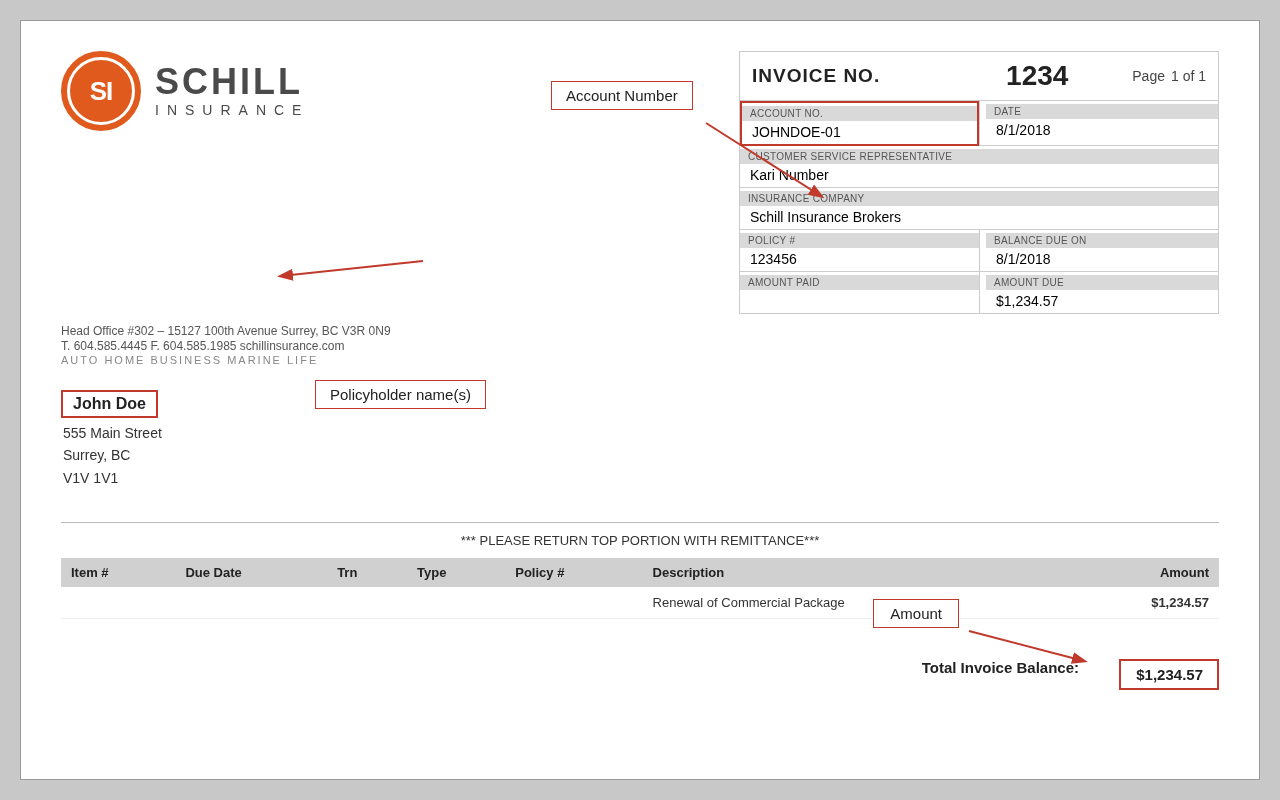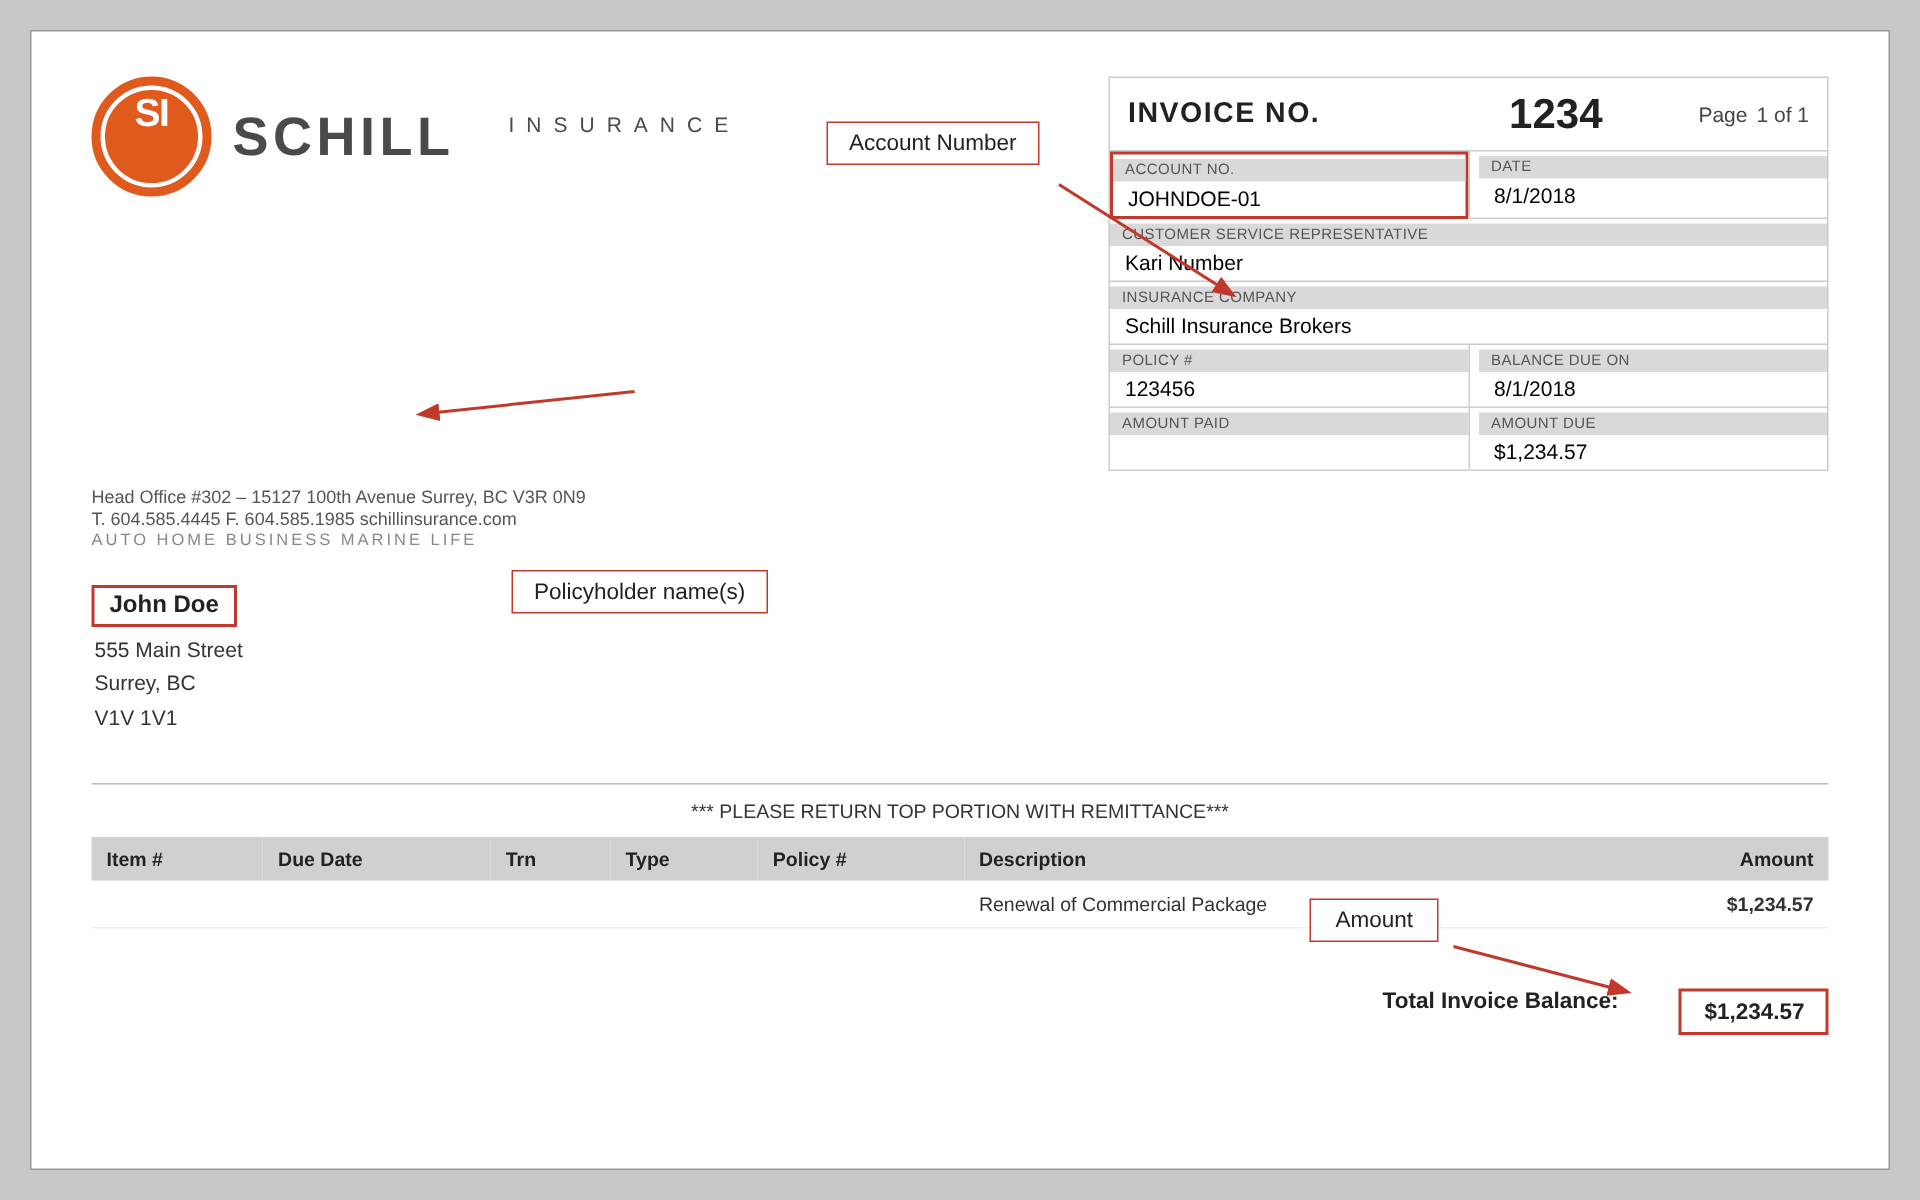--- a/index.html
+++ b/index.html
@@ -44,34 +44,33 @@
       position: relative;
       flex-shrink: 0;
     }
     .logo-circle-inner {
       width: 68px;
       height: 68px;
       border-radius: 50%;
       background: transparent;
       border: 3px solid #fff;
       display: flex;
-      align-items: flex-start;
+      align-items: center;
       justify-content: center;
     }
     .logo-si {
       color: #fff;
       font-size: 26px;
       font-weight: bold;
       letter-spacing: -1px;
       font-family: Arial, sans-serif;
     }
     .logo-text {
       display: flex;
-      flex-direction: row;
-      gap: 36px;
+      flex-direction: column;
     }
     .logo-schill {
       font-size: 36px;
       font-weight: 700;
       color: #4a4a4a;
       letter-spacing: 3px;
       line-height: 1;
       font-family: Arial, sans-serif;
     }
     .logo-insurance {
@@ -355,21 +354,21 @@
     </svg>
 
     <div style="position:absolute;top:30px;left:490px;">
       <div style="border:1.5px solid #c0392b;background:#fff;padding:5px 14px;font-size:15px;color:#222;display:inline-block;">
         <span>Account Number</span>
       </div>
     </div>
 
     <div class="policyholder-area">
 
-      <div style="position:absolute;top:-10px;left:280px;">
+      <div style="position:absolute;top:-10px;left:254px;">
         <div style="border:1.5px solid #c0392b;background:#fff;padding:5px 14px;font-size:15px;color:#222;display:inline-block;">
           <span>Policyholder name(s)</span>
         </div>
       </div>
 
       <div style="margin-top:24px;">
         <div class="policyholder-name-box">
           <span>John Doe</span>
         </div>
         <div class="policyholder-address">

